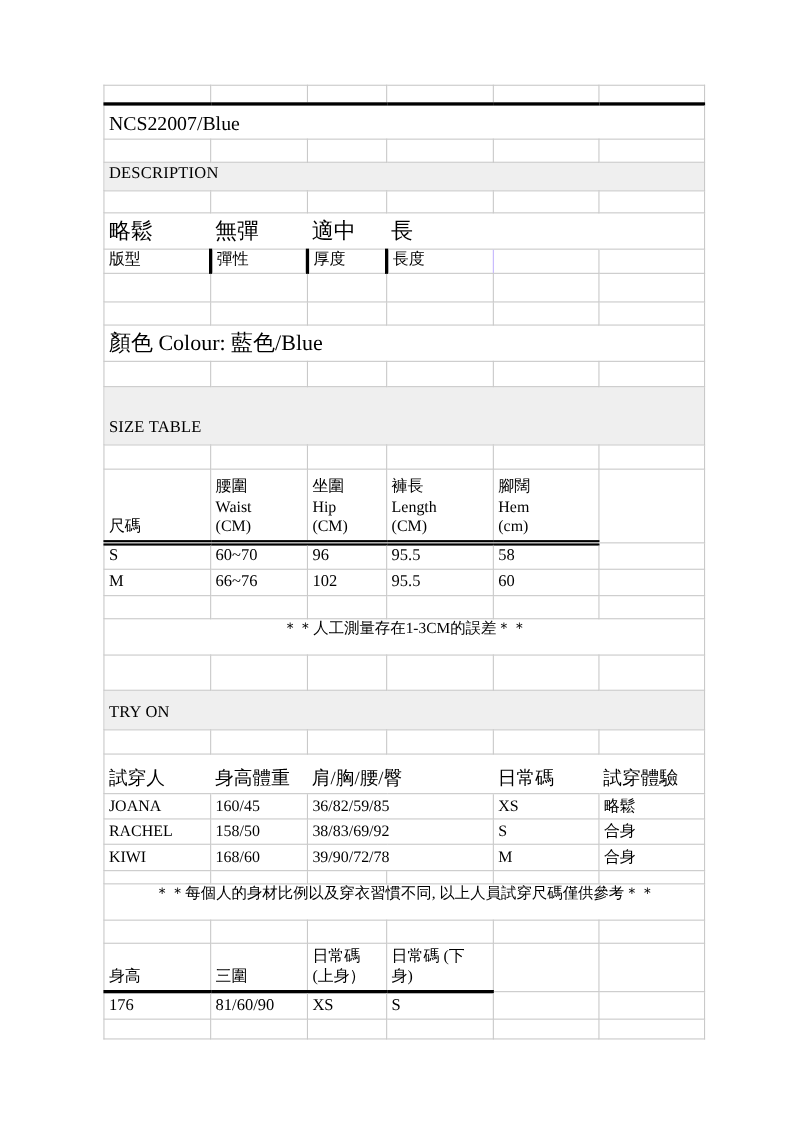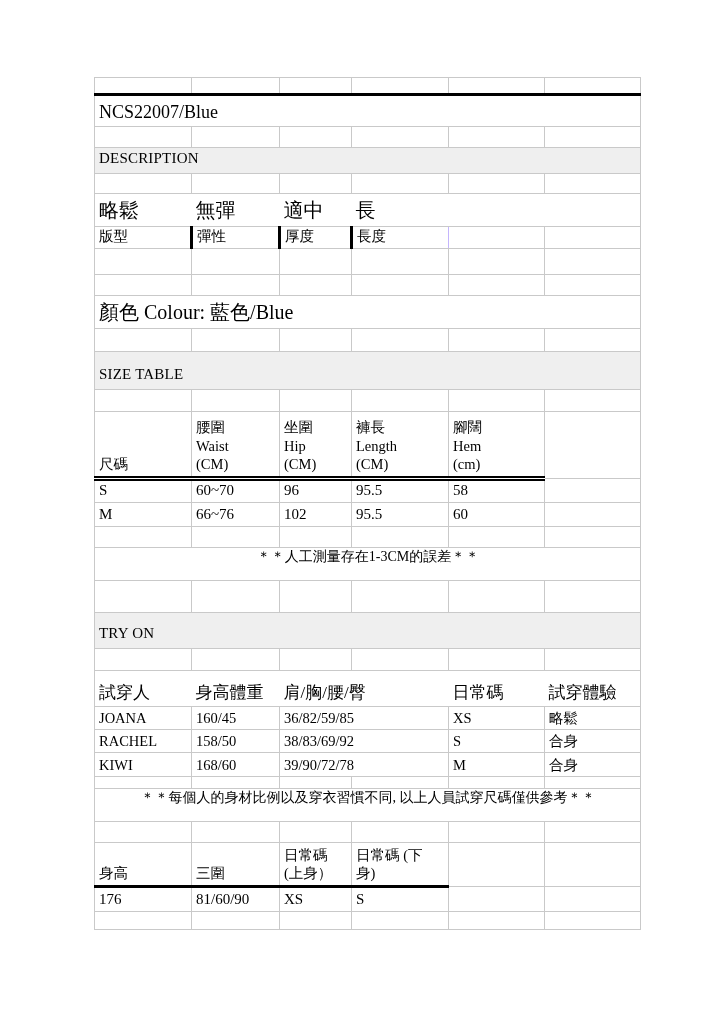--- a/index.html
+++ b/index.html
@@ -15,21 +15,21 @@
     border:1px solid #c9c9c9;
     vertical-align:bottom;
     padding:0 3px 2px 4px;
     font-size:14.5px;line-height:1.28;
     overflow:hidden;white-space:nowrap;
   }
   
   .h12{height:12px}.h17{height:17px}.h18{height:18px}.h20{height:20px}
   .h21{height:21px}.h22{height:22px}.h23{height:23px}.h24{height:24px}
   .h25{height:25px}.h26{height:26px}.h27{height:27px}.h32{height:32px}
-  .h33{height:33px}.h36{height:36px}.h38{height:38px}.h44{height:44px}
+  .h33{height:33px}.h36{height:36px}.h38{height:53px}.h44{height:44px}
   .h67{height:67px}
   
   tr.f15 td{font-size:15px}
   tr.f17 td{font-size:17px}
   tr.f18 td{font-size:18px}
   tr.f20 td{font-size:20px}
   
   tr.sect td{background:#efefef;font-size:15px;padding-bottom:5px;letter-spacing:.2px}
   
   tr.tkb td{border-bottom:3px solid #000}

